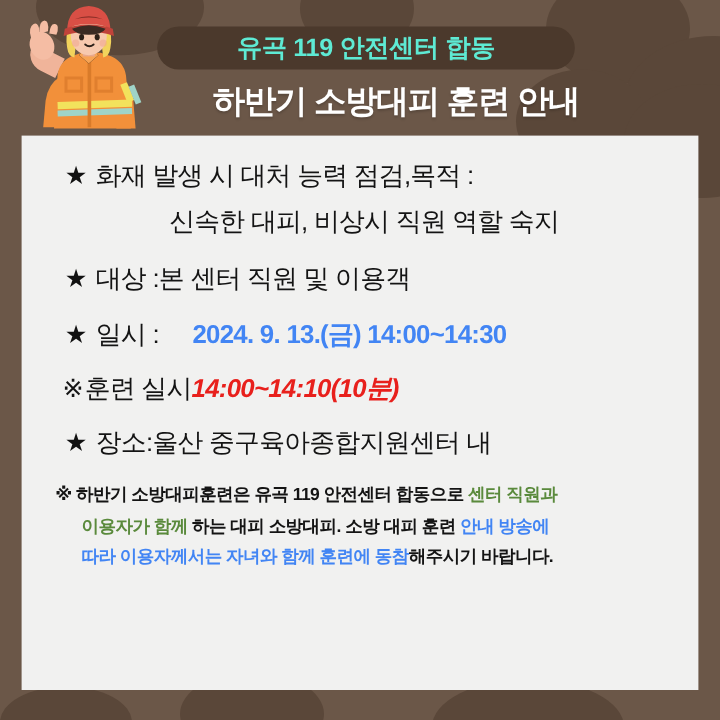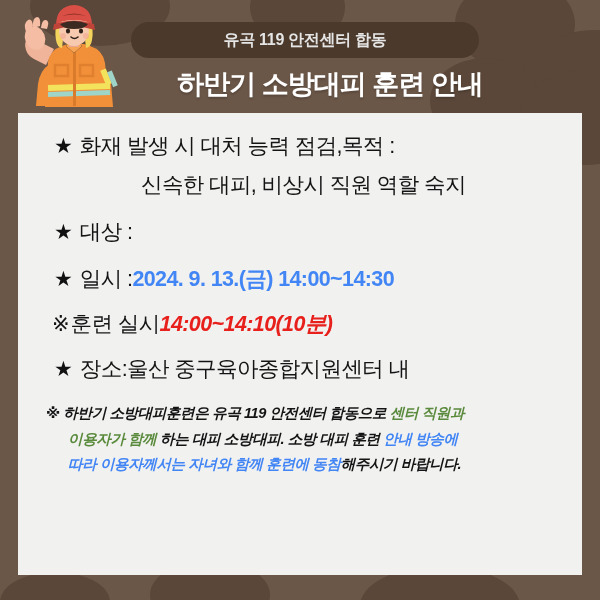--- a/index.html
+++ b/index.html
@@ -26,21 +26,21 @@
 
   
   #header{ position:absolute; left:0; top:0; width:600px; height:115px; }
 
   #pill{
     position:absolute; left:131px; top:22px; width:348px; height:36px;
     background:#4b392c; border-radius:18px;
     display:flex; align-items:center; justify-content:center;
   }
   #pill .t{
-    color:#e5e5e5; font-size:16px; font-weight:bold; letter-spacing:-.3px;
+    color:#5eead4; font-size:21px; font-weight:bold; letter-spacing:-.3px;
     white-space:nowrap;
   }
 
   #title{
     position:absolute; left:100px; top:60px; width:460px; height:48px;
     display:flex; align-items:center; justify-content:center;
     color:#ffffff; font-size:27px; font-weight:bold; letter-spacing:-1px;
     white-space:nowrap;
     text-shadow:0 2px 2px rgba(0,0,0,.18);
   }
@@ -58,29 +58,29 @@
   .star{ font-size:21px; line-height:1; color:#111; margin-right:7px; }
 
   .l-purpose1{ position:absolute; left:36px;  top:18px; }
   .l-purpose2{ position:absolute; left:123px; top:57px; }
   .l-target  { position:absolute; left:36px;  top:104px; }
   .l-date    { position:absolute; left:36px;  top:151px; }
   .l-drill   { position:absolute; left:34px;  top:196px; }
   .l-place   { position:absolute; left:36px;  top:241px; }
 
   .txt{ font-size:21.5px; color:#141414; letter-spacing:-.6px; }
-  .blue{ color:#4285f4; font-weight:bold; }
+  .blue{ color:#4285f4; font-weight:bold;margin-left:28px; }
   .red { color:#e8201c; font-weight:bold;font-style:italic; }
   .mark{ font-size:21px; color:#141414; margin-right:1px; }
 
   
   #note{
     position:absolute; left:28px; top:288px; width:510px;
     font-size:14.6px; font-weight:bold; color:#141414;
-    line-height:25.5px; letter-spacing:-.45px; text-align:left;font-style:italic;
+    line-height:25.5px; letter-spacing:-.45px; text-align:left;
   }
   #note .ln{ white-space:nowrap; }
   #note .l2,#note .l3{ padding-left:22px; }
   .green{ color:#5a8a3c; }
   .blue2{ color:#4285f4; }
 </style>
 </head>
 <body>
 
 <div id="poster">
@@ -163,20 +163,21 @@
       <span class="txt">목적 : </span>
     </div>
 
     <div class="row l-purpose2">
       <span class="txt">신속한 대피, 비상시 직원 역할 숙지</span>
     </div>
 
     <div class="row l-target">
       <span class="star">★</span>
       <span class="txt">대상 : </span>
+      <span class="txt">본 센터 직원 및 이용객</span>
     </div>
 
     <div class="row l-date">
       <span class="star">★</span>
       <span class="txt">일시 : </span>
       <span class="txt blue">2024. 9. 13.(금) 14:00~14:30</span>
     </div>
 
     <div class="row l-drill">
       <span class="mark">※</span>

